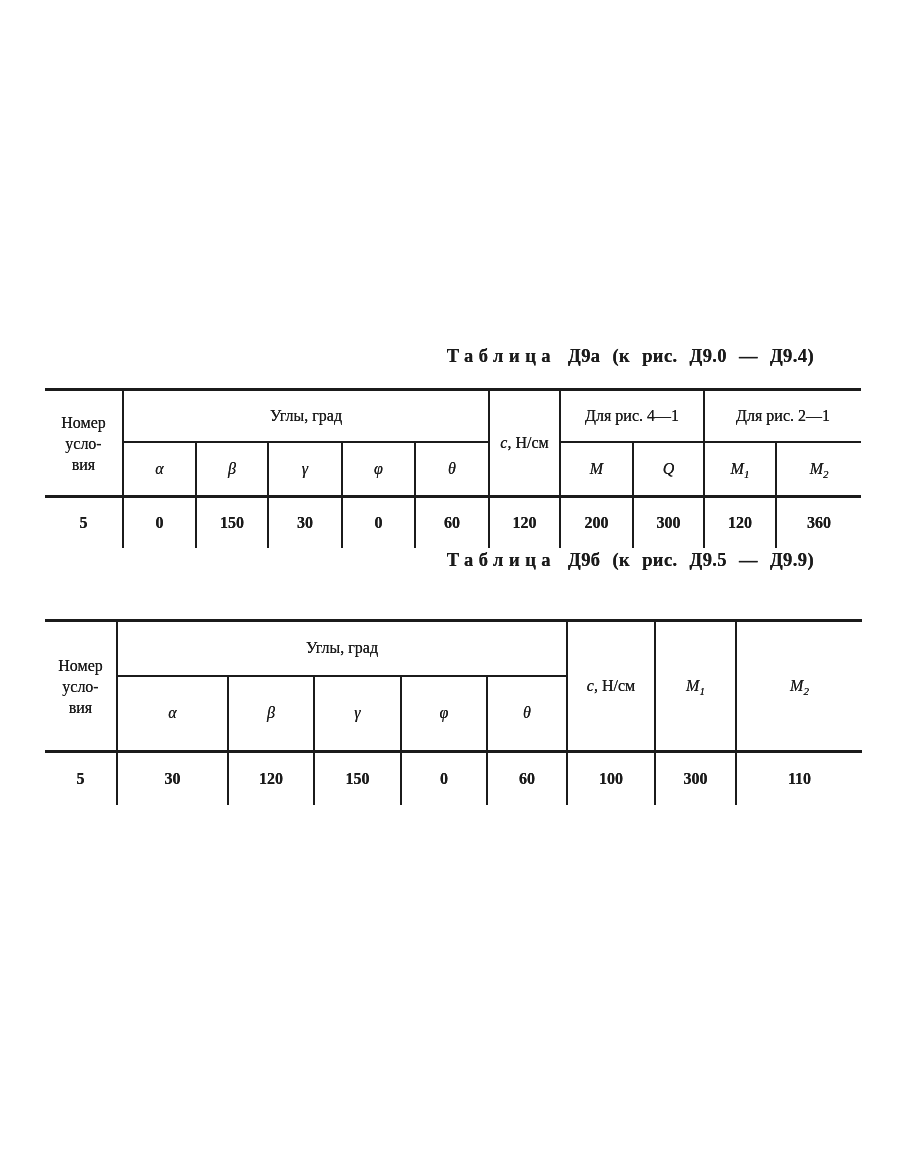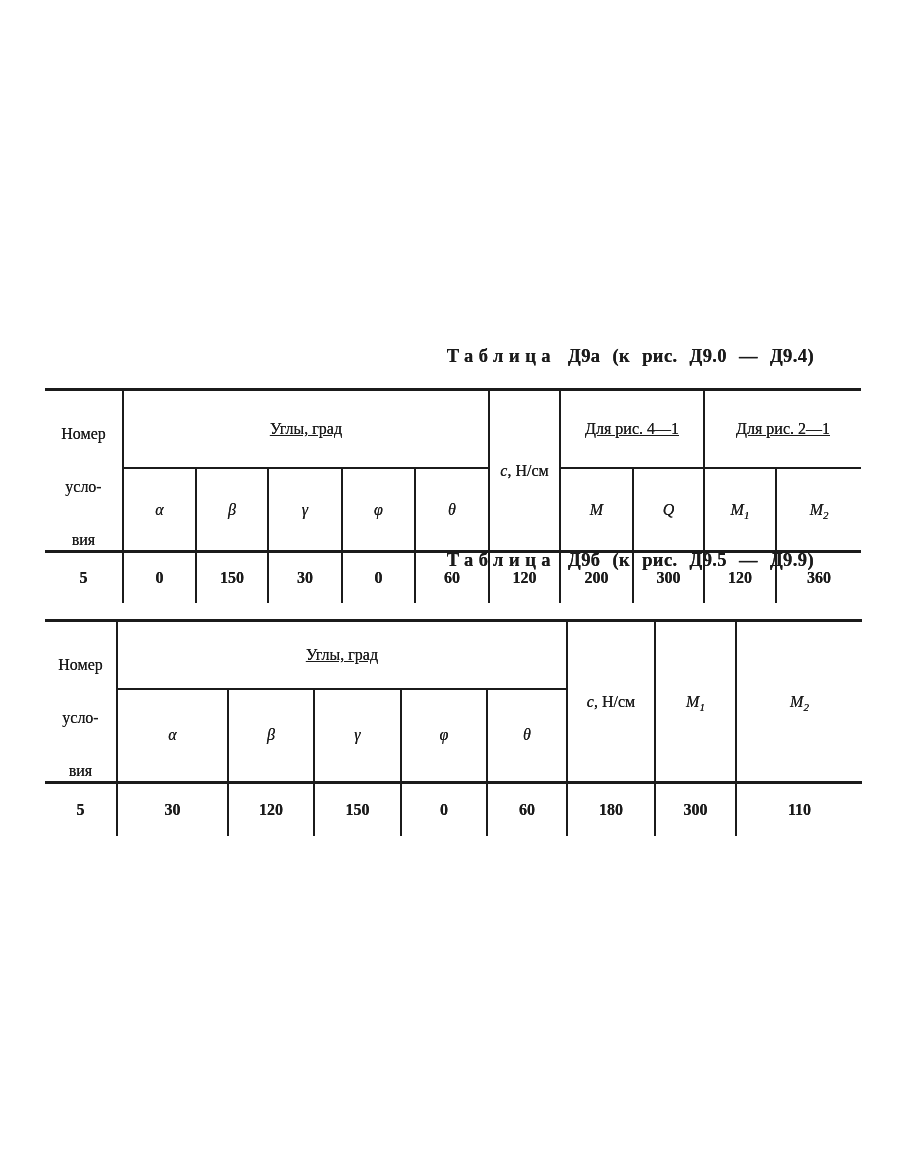--- a/index.html
+++ b/index.html
@@ -46,31 +46,31 @@
     text-align:center;
     vertical-align:middle;
     font-size:16px;
     padding:0 2px;
     text-shadow:0 0 .4px currentColor;
   }
   
   .t .h1 td{border-top:3px solid var(--ink);}
   .t .d td{border-top:3px solid var(--ink);}
   .bl{border-left:2px solid var(--ink);}
-  .bb{border-bottom:2px solid var(--ink);text-decoration:underline;}
+  .bb{border-bottom:2px solid var(--ink);}
   
   #table-a .h1 td{height:52px;}
   #table-a .h2 td{height:55px;}
   #table-a .d  td{height:51px;}
   #table-b .h1 td{height:55px;}
   #table-b .h2 td{height:76px;}
   #table-b .d  td{height:53px;}
   
   .lbl{font-size:16px;line-height:21px;}
-  .lbl .ln{display:block;margin-top:32px;}
+  .lbl .ln{display:block;}
   .grp{font-size:16.5px;white-space:nowrap;}
   .gk{font-style:italic;font-size:17.5px;}
   .it{font-style:italic;font-size:17px;}
   .it sub,.cunit sub{font-size:11px;line-height:0;}
   .cunit{font-size:15.5px;white-space:nowrap;}
   .cunit i{font-style:italic;}
   .num{font-size:20px;font-weight:700;}
 </style>
 </head>
 <body>
@@ -169,20 +169,20 @@
         <td class="bl gk">φ</td>
         <td class="bl gk">θ</td>
       </tr>
       <tr class="d">
         <td class="num">5</td>
         <td class="bl num">30</td>
         <td class="bl num">120</td>
         <td class="bl num">150</td>
         <td class="bl num">0</td>
         <td class="bl num">60</td>
-        <td class="bl num">180</td>
+        <td class="bl num">100</td>
         <td class="bl num">300</td>
         <td class="bl num">110</td>
       </tr>
     </tbody>
   </table>
 
 </div>
 
 </body></html>

